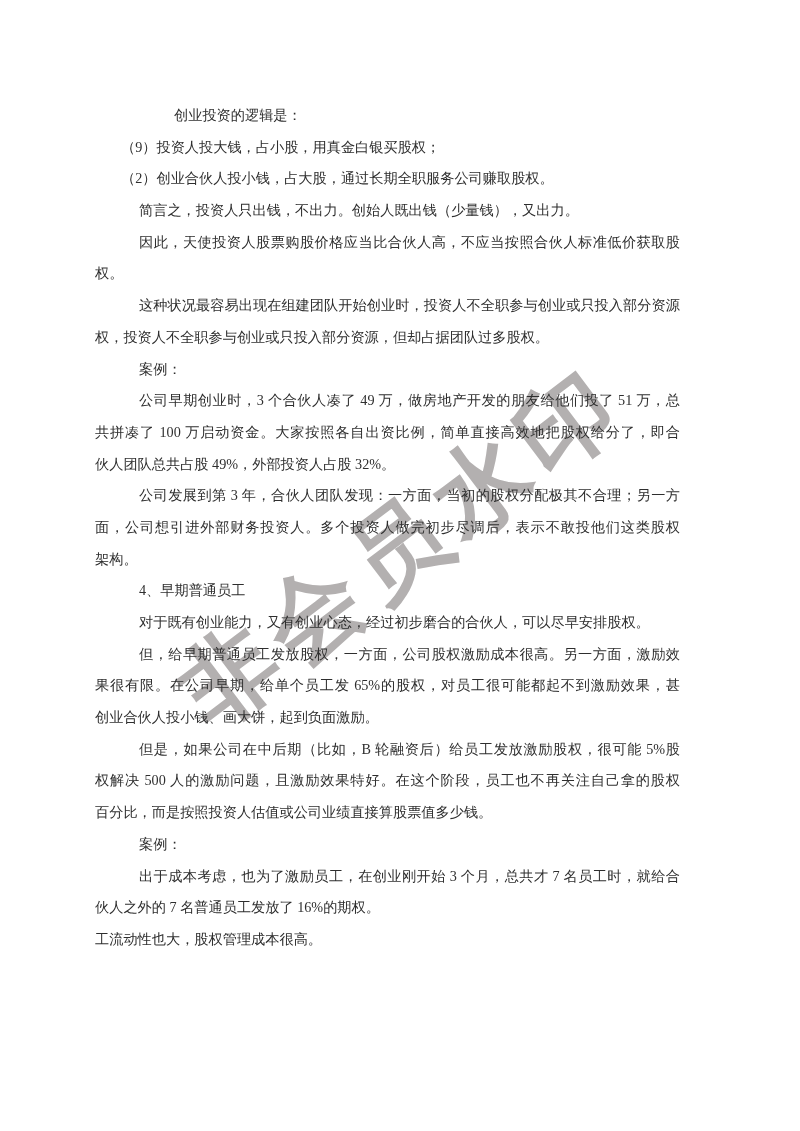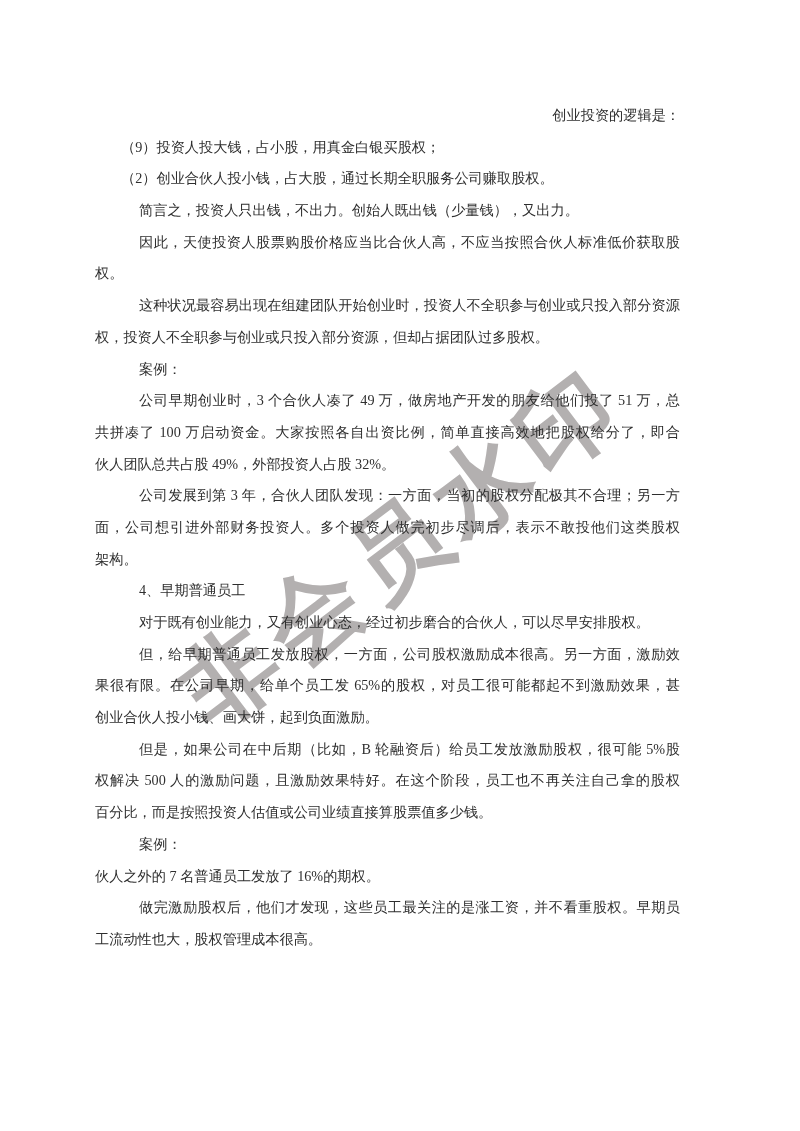--- a/index.html
+++ b/index.html
@@ -43,21 +43,21 @@
     line-height: 31.7px;
     white-space: nowrap;
     overflow: visible;
   }
   .line.justify {
     white-space: normal;
     overflow: hidden;
     text-align: justify;
     text-align-last: justify;
   }
-  .ind-intro { text-indent: 79px; text-align: right; }
+  .ind-intro { text-indent: 79px; }
   .ind-para  { text-indent: 44px; }
   .ind-list  { text-indent: 26px; }
   .ind-none  { text-indent: 0; }
   .b { font-weight: 400; }
 </style>
 </head>
 <body>
 
 <div class="page">
   <div class="watermark" style="color: rgb(179, 176, 176);">非会员水印</div>
@@ -79,17 +79,17 @@
       <div class="line ind-none"><span>架构。</span></div>
       <div class="line ind-para"><span class="b">4、早期普通员工</span></div>
       <div class="line ind-para"><span>对于既有创业能力，又有创业心态，经过初步磨合的合伙人，可以尽早安排股权。</span></div>
       <div class="line ind-para justify"><span>但，给早期普通员工发放股权，一方面，公司股权激励成本很高。另一方面，激励效</span></div>
       <div class="line ind-none justify"><span>果很有限。在公司早期，给单个员工发 65%的股权，对员工很可能都起不到激励效果，甚</span></div>
       <div class="line ind-none"><span>创业合伙人投小钱、画大饼，起到负面激励。</span></div>
       <div class="line ind-para justify"><span>但是，如果公司在中后期（比如，B 轮融资后）给员工发放激励股权，很可能 5%股</span></div>
       <div class="line ind-none justify"><span>权解决 500 人的激励问题，且激励效果特好。在这个阶段，员工也不再关注自己拿的股权</span></div>
       <div class="line ind-none"><span>百分比，而是按照投资人估值或公司业绩直接算股票值多少钱。</span></div>
       <div class="line ind-para"><span class="b">案例：</span></div>
+      <div class="line ind-para justify"><span>出于成本考虑，也为了激励员工，在创业刚开始 3 个月，总共才 7 名员工时，就给合</span></div>
       <div class="line ind-none"><span>伙人之外的 7 名普通员工发放了 16%的期权。</span></div>
-      <div class="line ind-para justify"><span>做完激励股权后，他们才发现，这些员工最关注的是涨工资，并不看重股权。早期员</span></div>
       <div class="line ind-none"><span>工流动性也大，股权管理成本很高。</span></div>
     </div>
 </div>
 
 </body></html>

